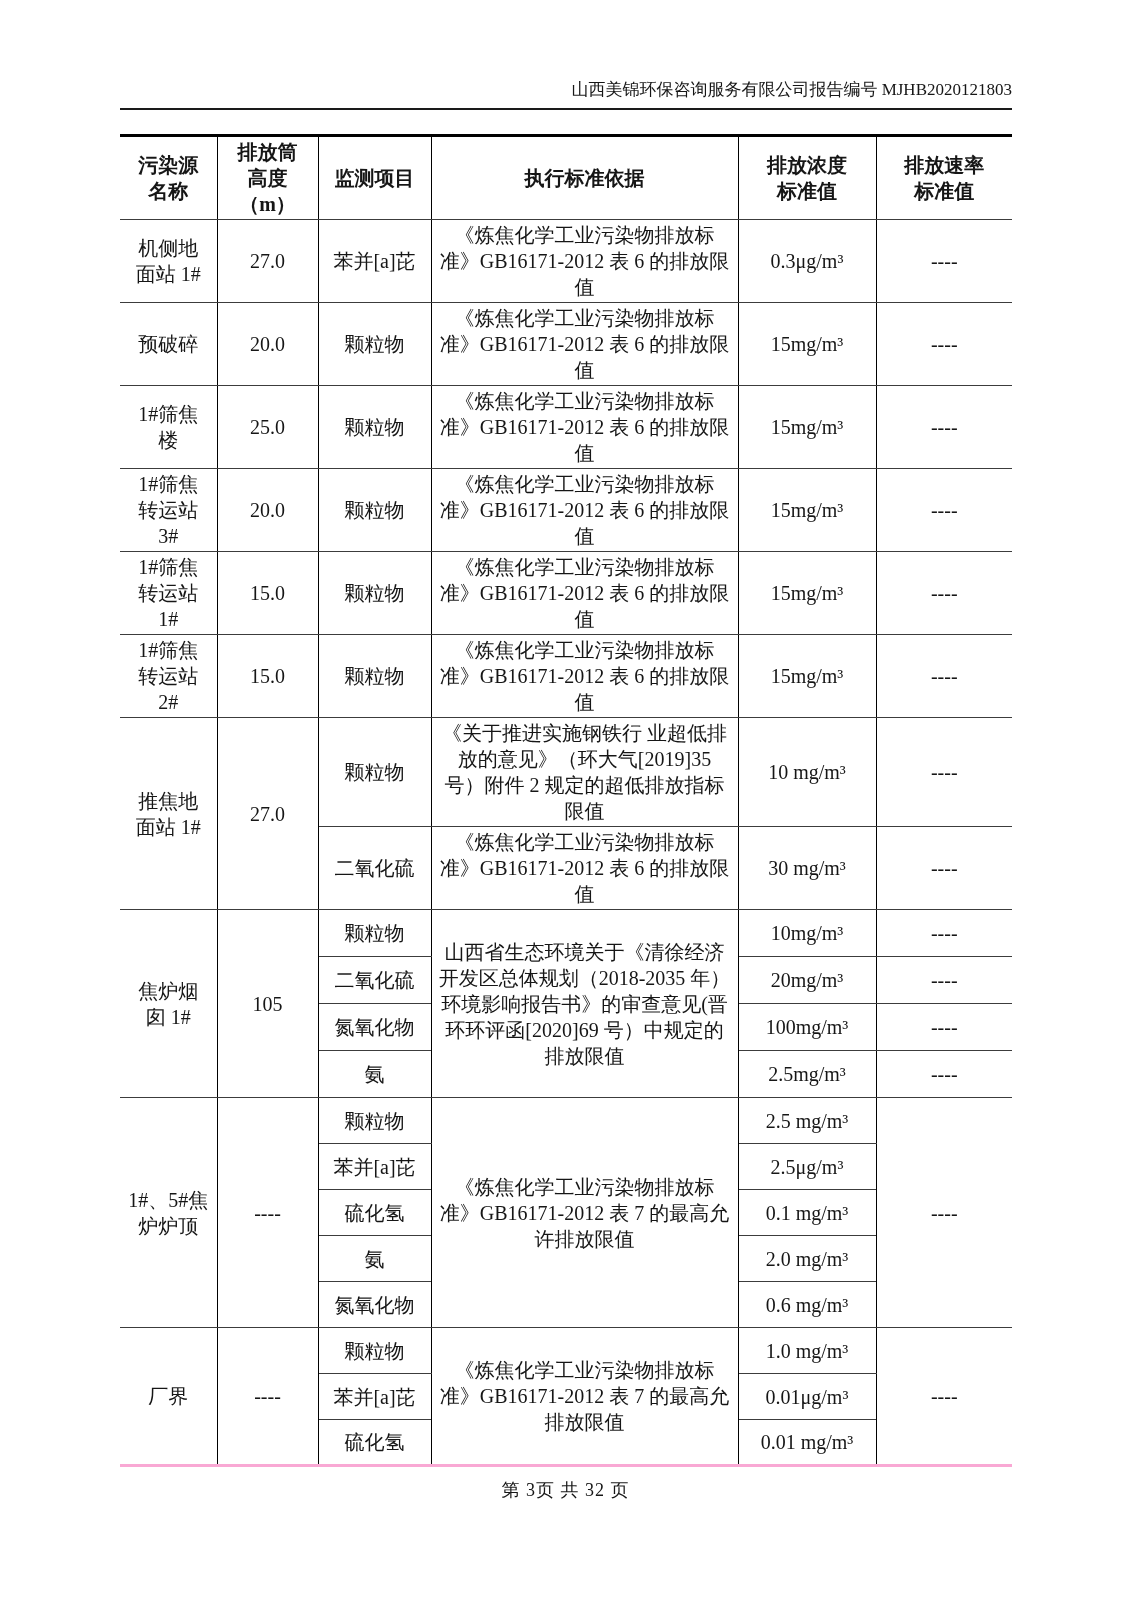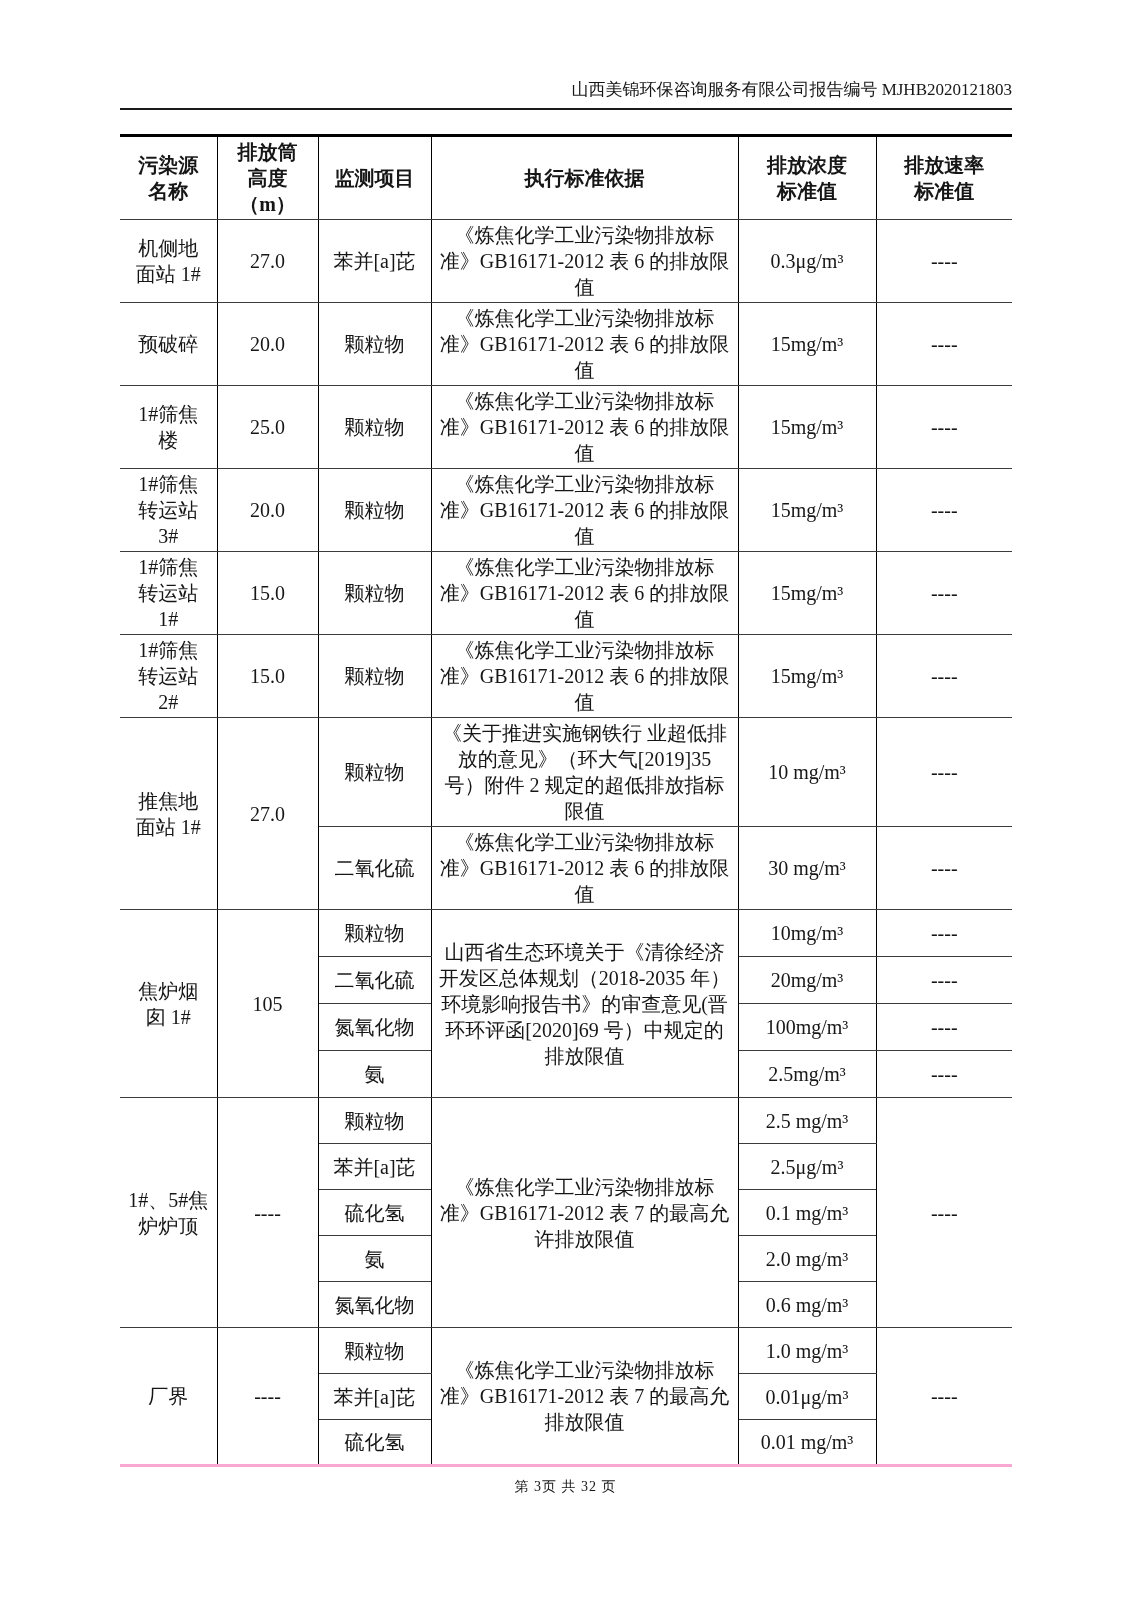--- a/index.html
+++ b/index.html
@@ -62,21 +62,21 @@
   tr.r78  { height: 78px; }
   tr.r47  { height: 47px; }
   tr.r46  { height: 46px; }
   
   .doc-footer {
     position: absolute;
     top: 1478px;
     left: 0;
     width: 100%;
     text-align: center;
-    font-size: 14px;
+    font-size: 18px;
     letter-spacing: 1px;
   }
 </style>
 </head>
 <body>
 
 <div class="page">
 
   <div class="doc-header">
     <span>山西美锦环保咨询服务有限公司</span>

